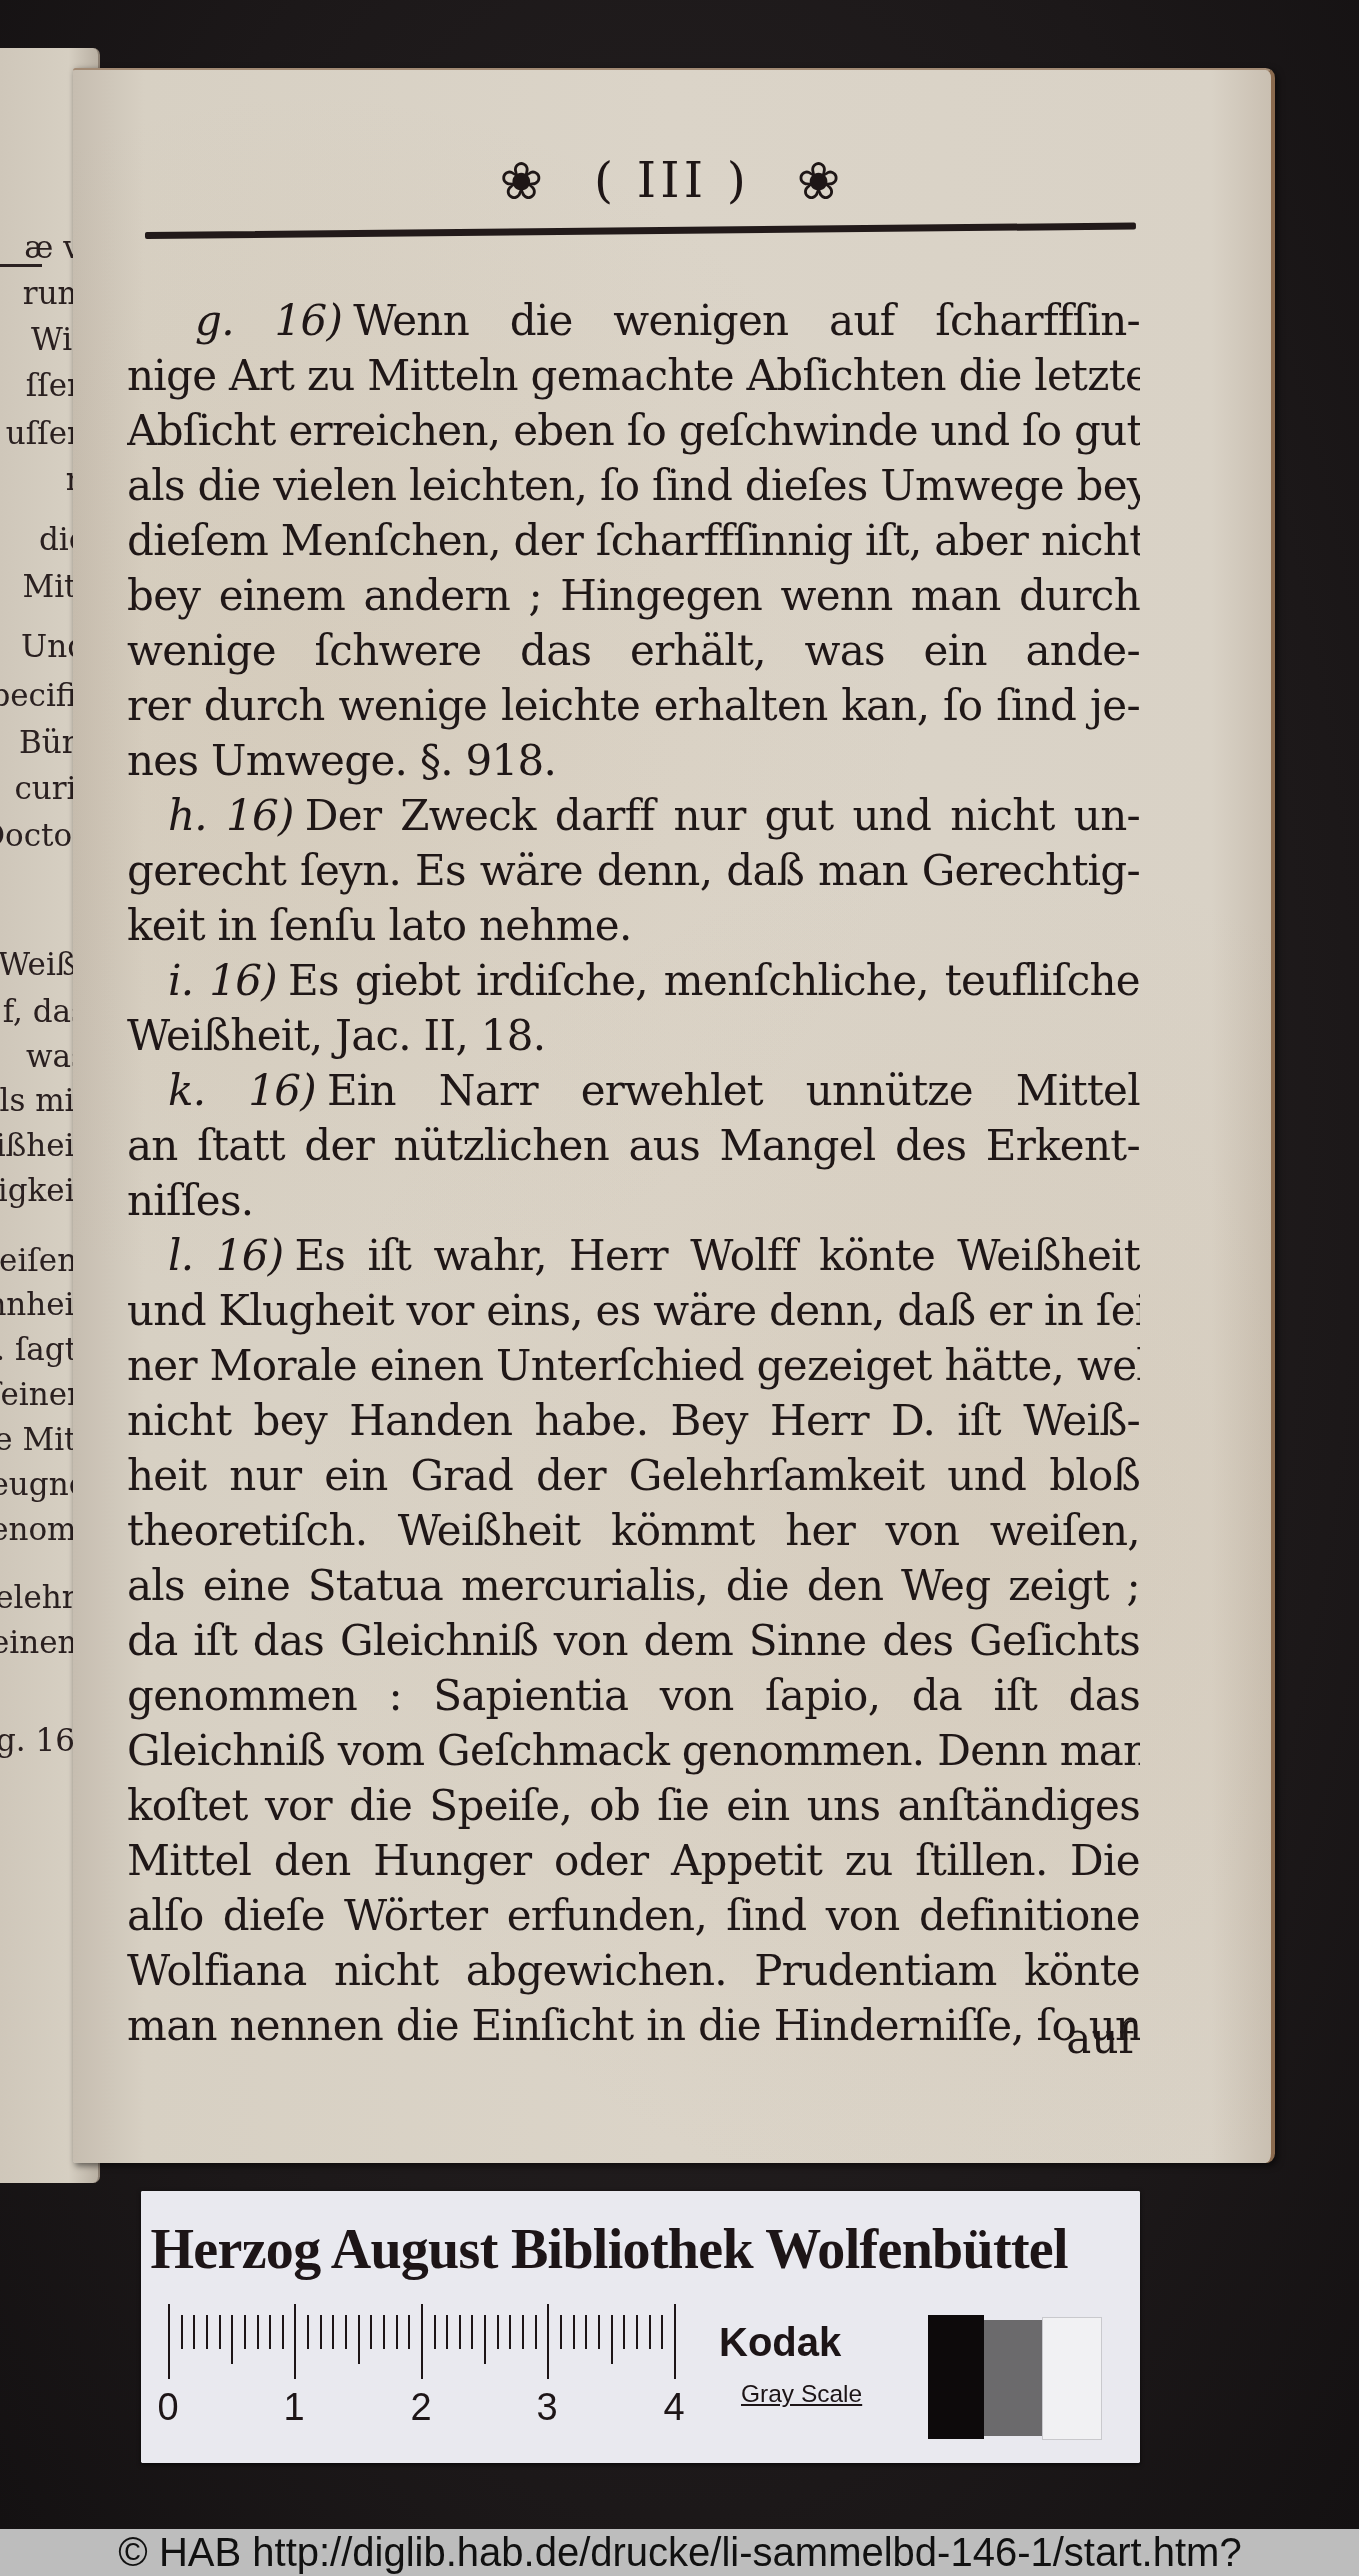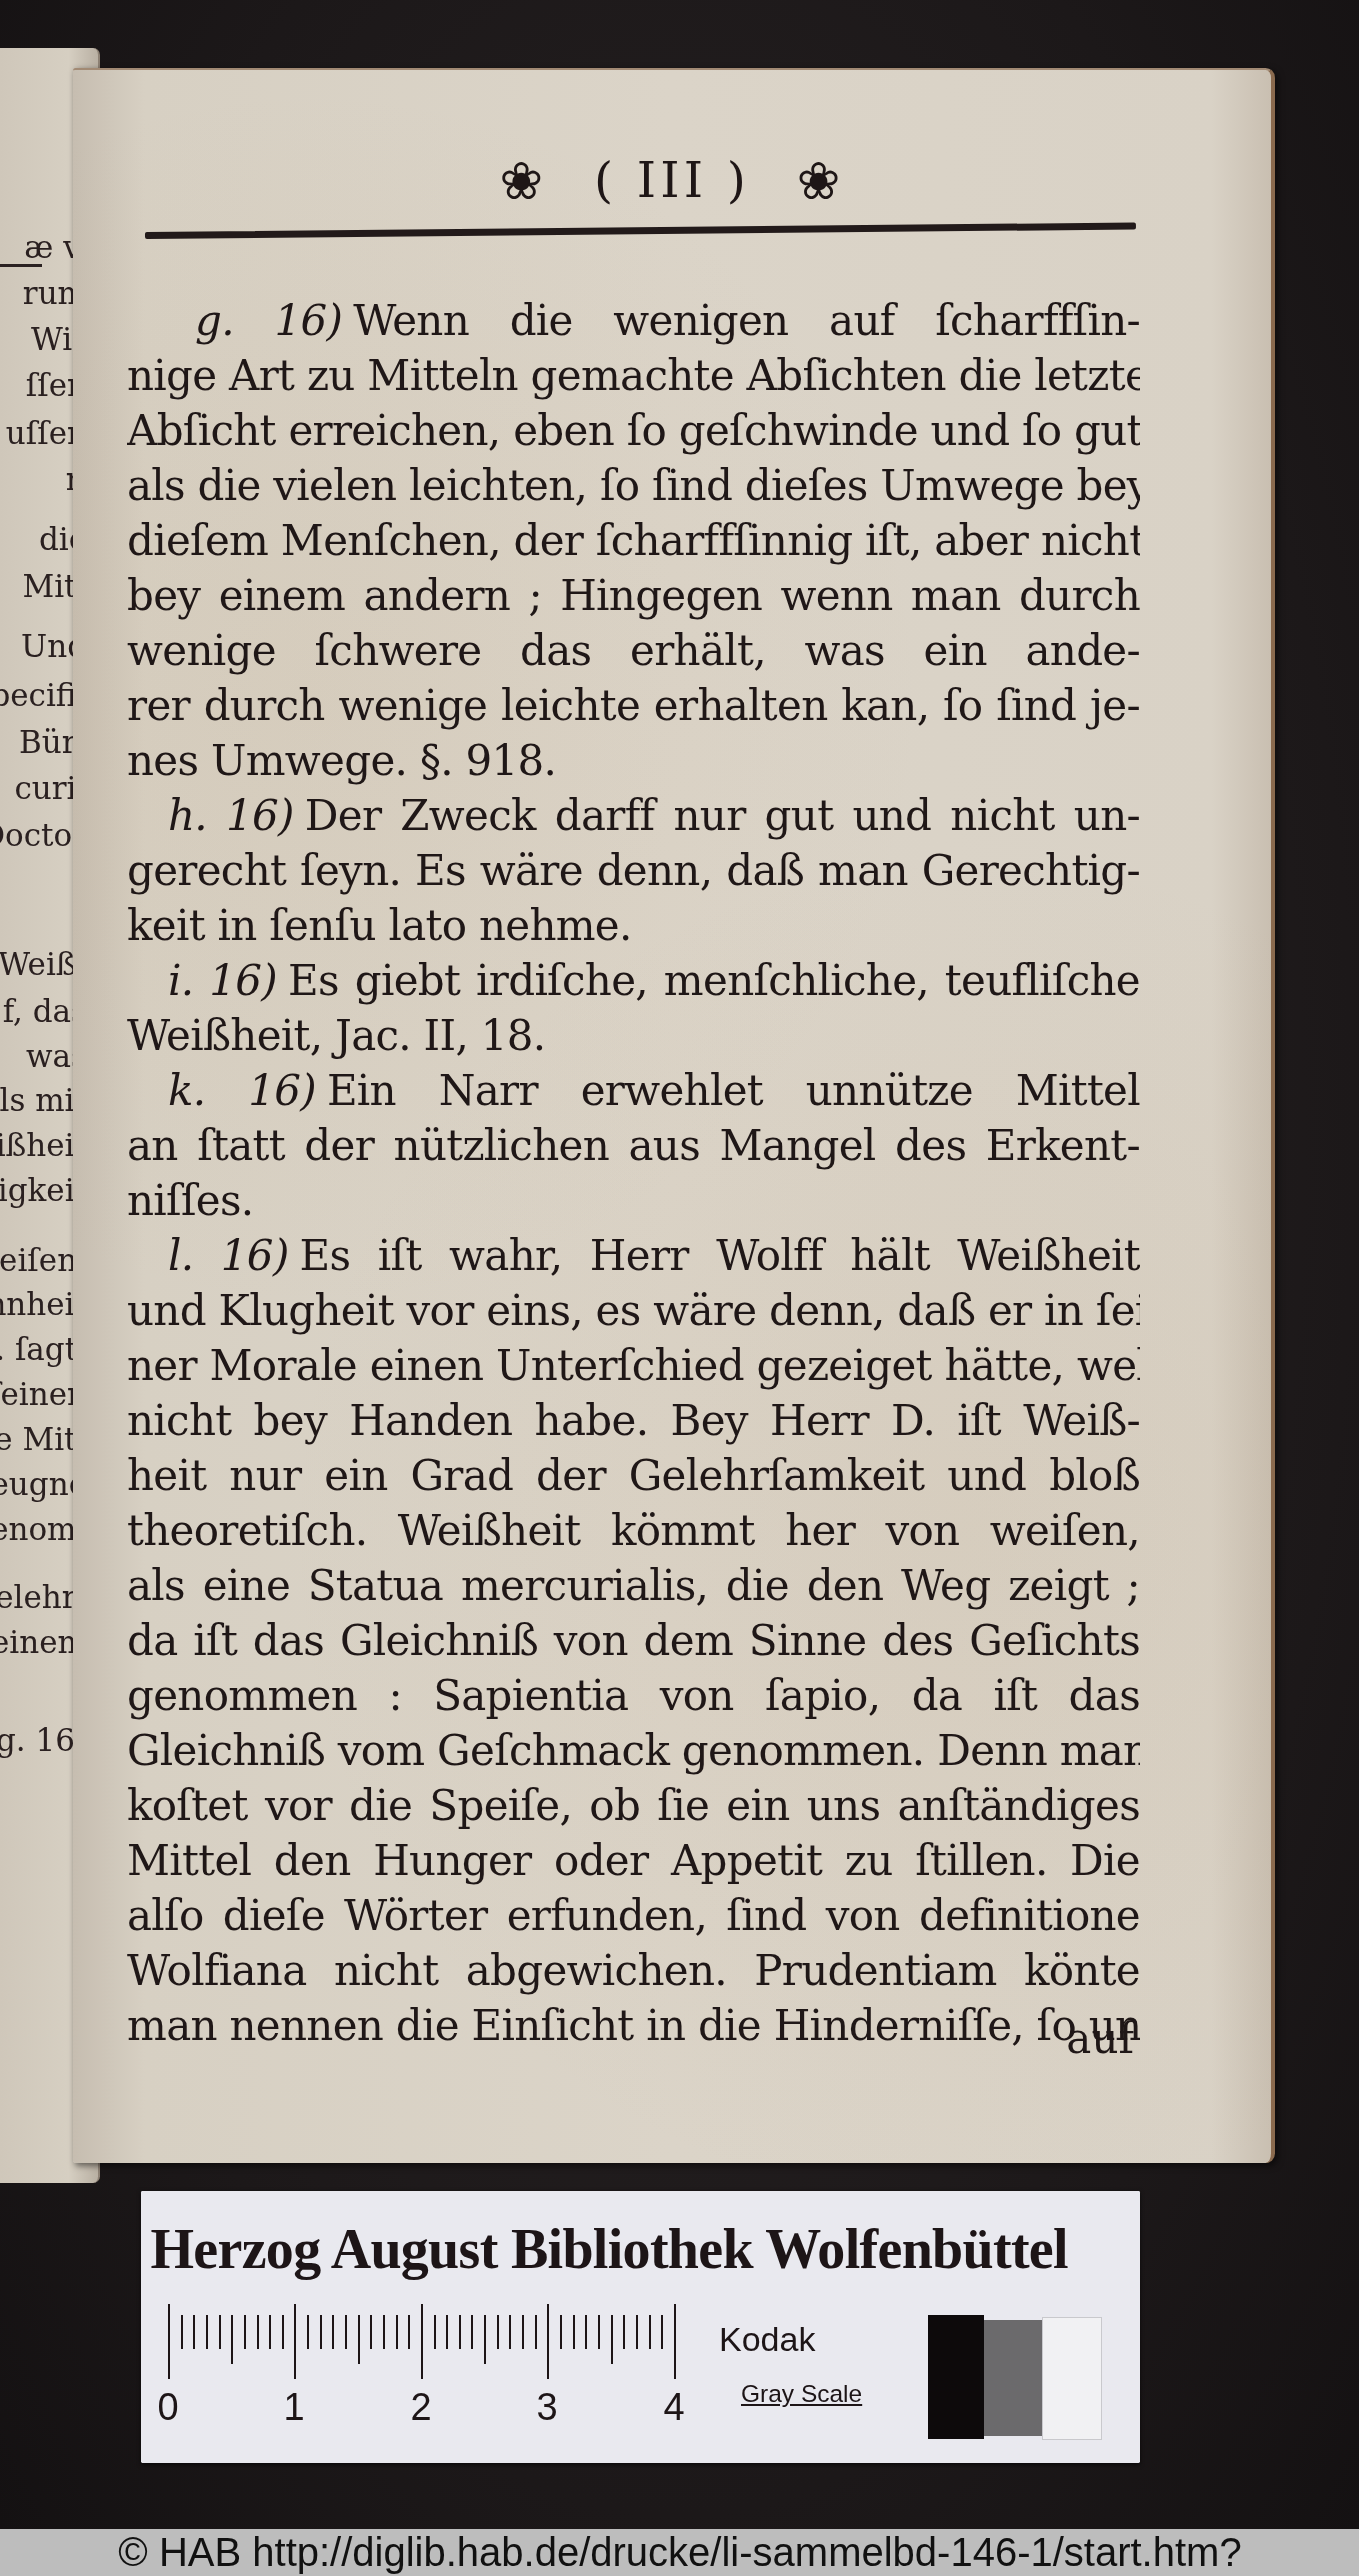--- a/index.html
+++ b/index.html
@@ -78,21 +78,21 @@
     font-weight: bold; font-size: 56px; color: #1d1517; letter-spacing: -0.7px; white-space: nowrap;
   }
   .ruler { position: absolute; left: 27px; top: 113px; width: 517px; height: 136px; }
   .tick { position: absolute; top: 0; width: 2px; background: #1d1517; }
   .ruler-num {
     position: absolute; top: 82px; font-family: "Liberation Sans", sans-serif;
     font-size: 38px; color: #1d1517; transform: translateX(-50%);
   }
   .kodak {
     position: absolute; left: 578px; top: 129px; font-family: "Liberation Sans", sans-serif;
-    font-weight: normal; font-size: 34px; color: #1d1517;
+    font-weight: bold; font-size: 40px; color: #1d1517;
   }
   .grayscale-label {
     position: absolute; left: 600px; top: 189px; font-family: "Liberation Sans", sans-serif;
     font-size: 24.5px; color: #1d1517; text-decoration: underline;
   }
   .patch { position: absolute; }
   .patch.black { left: 787px; top: 124px; width: 56px; height: 124px; background: #0d0a0b; }
   .patch.gray  { left: 843px; top: 129px; width: 58px; height: 116px; background: #6b6a6c; }
   .patch.white { left: 901px; top: 126px; width: 58px; height: 121px; background: #f1f1f3; border: 1.4px solid #c9c9cd; }
   
@@ -160,21 +160,21 @@
       <span class="line"><span>rer durch wenige leichte erhalten kan, ſo ſind je-</span></span>
       <span class="line last"><span>nes Umwege. §. 918.</span></span>
       <span class="line indent"><span class="mark">h. 16)</span><span>Der Zweck darff nur gut und nicht un-</span></span>
       <span class="line"><span>gerecht ſeyn.   Es wäre denn, daß man Gerechtig-</span></span>
       <span class="line last"><span>keit in ſenſu lato nehme.</span></span>
       <span class="line indent"><span class="mark">i. 16)</span><span>Es giebt irdiſche, menſchliche, teufliſche</span></span>
       <span class="line last"><span>Weißheit, Jac. II, 18.</span></span>
       <span class="line indent"><span class="mark">k. 16)</span><span>Ein Narr erwehlet unnütze Mittel</span></span>
       <span class="line"><span>an ſtatt der nützlichen aus Mangel des Erkent-</span></span>
       <span class="line last"><span>niſſes.</span></span>
-      <span class="line indent"><span class="mark">l. 16)</span><span>Es iſt wahr, Herr Wolff hält Weißheit</span></span>
+      <span class="line indent"><span class="mark">l. 16)</span><span>Es iſt wahr, Herr Wolff könte Weißheit</span></span>
       <span class="line"><span>und Klugheit vor eins, es wäre denn, daß er in ſei-</span></span>
       <span class="line"><span>ner Morale einen Unterſchied gezeiget hätte, welche</span></span>
       <span class="line"><span>nicht bey Handen habe.   Bey Herr D. iſt Weiß-</span></span>
       <span class="line"><span>heit  nur ein Grad der Gelehrſamkeit  und bloß</span></span>
       <span class="line"><span>theoretiſch.  Weißheit kömmt her von weiſen,</span></span>
       <span class="line"><span>als eine Statua mercurialis, die den Weg zeigt ;</span></span>
       <span class="line"><span>da iſt das Gleichniß von dem Sinne des Geſichts</span></span>
       <span class="line"><span>genommen : Sapientia  von ſapio,  da iſt  das</span></span>
       <span class="line"><span>Gleichniß vom Geſchmack genommen. Denn man</span></span>
       <span class="line"><span>koſtet  vor die Speiſe, ob ſie ein uns anſtändiges</span></span>

